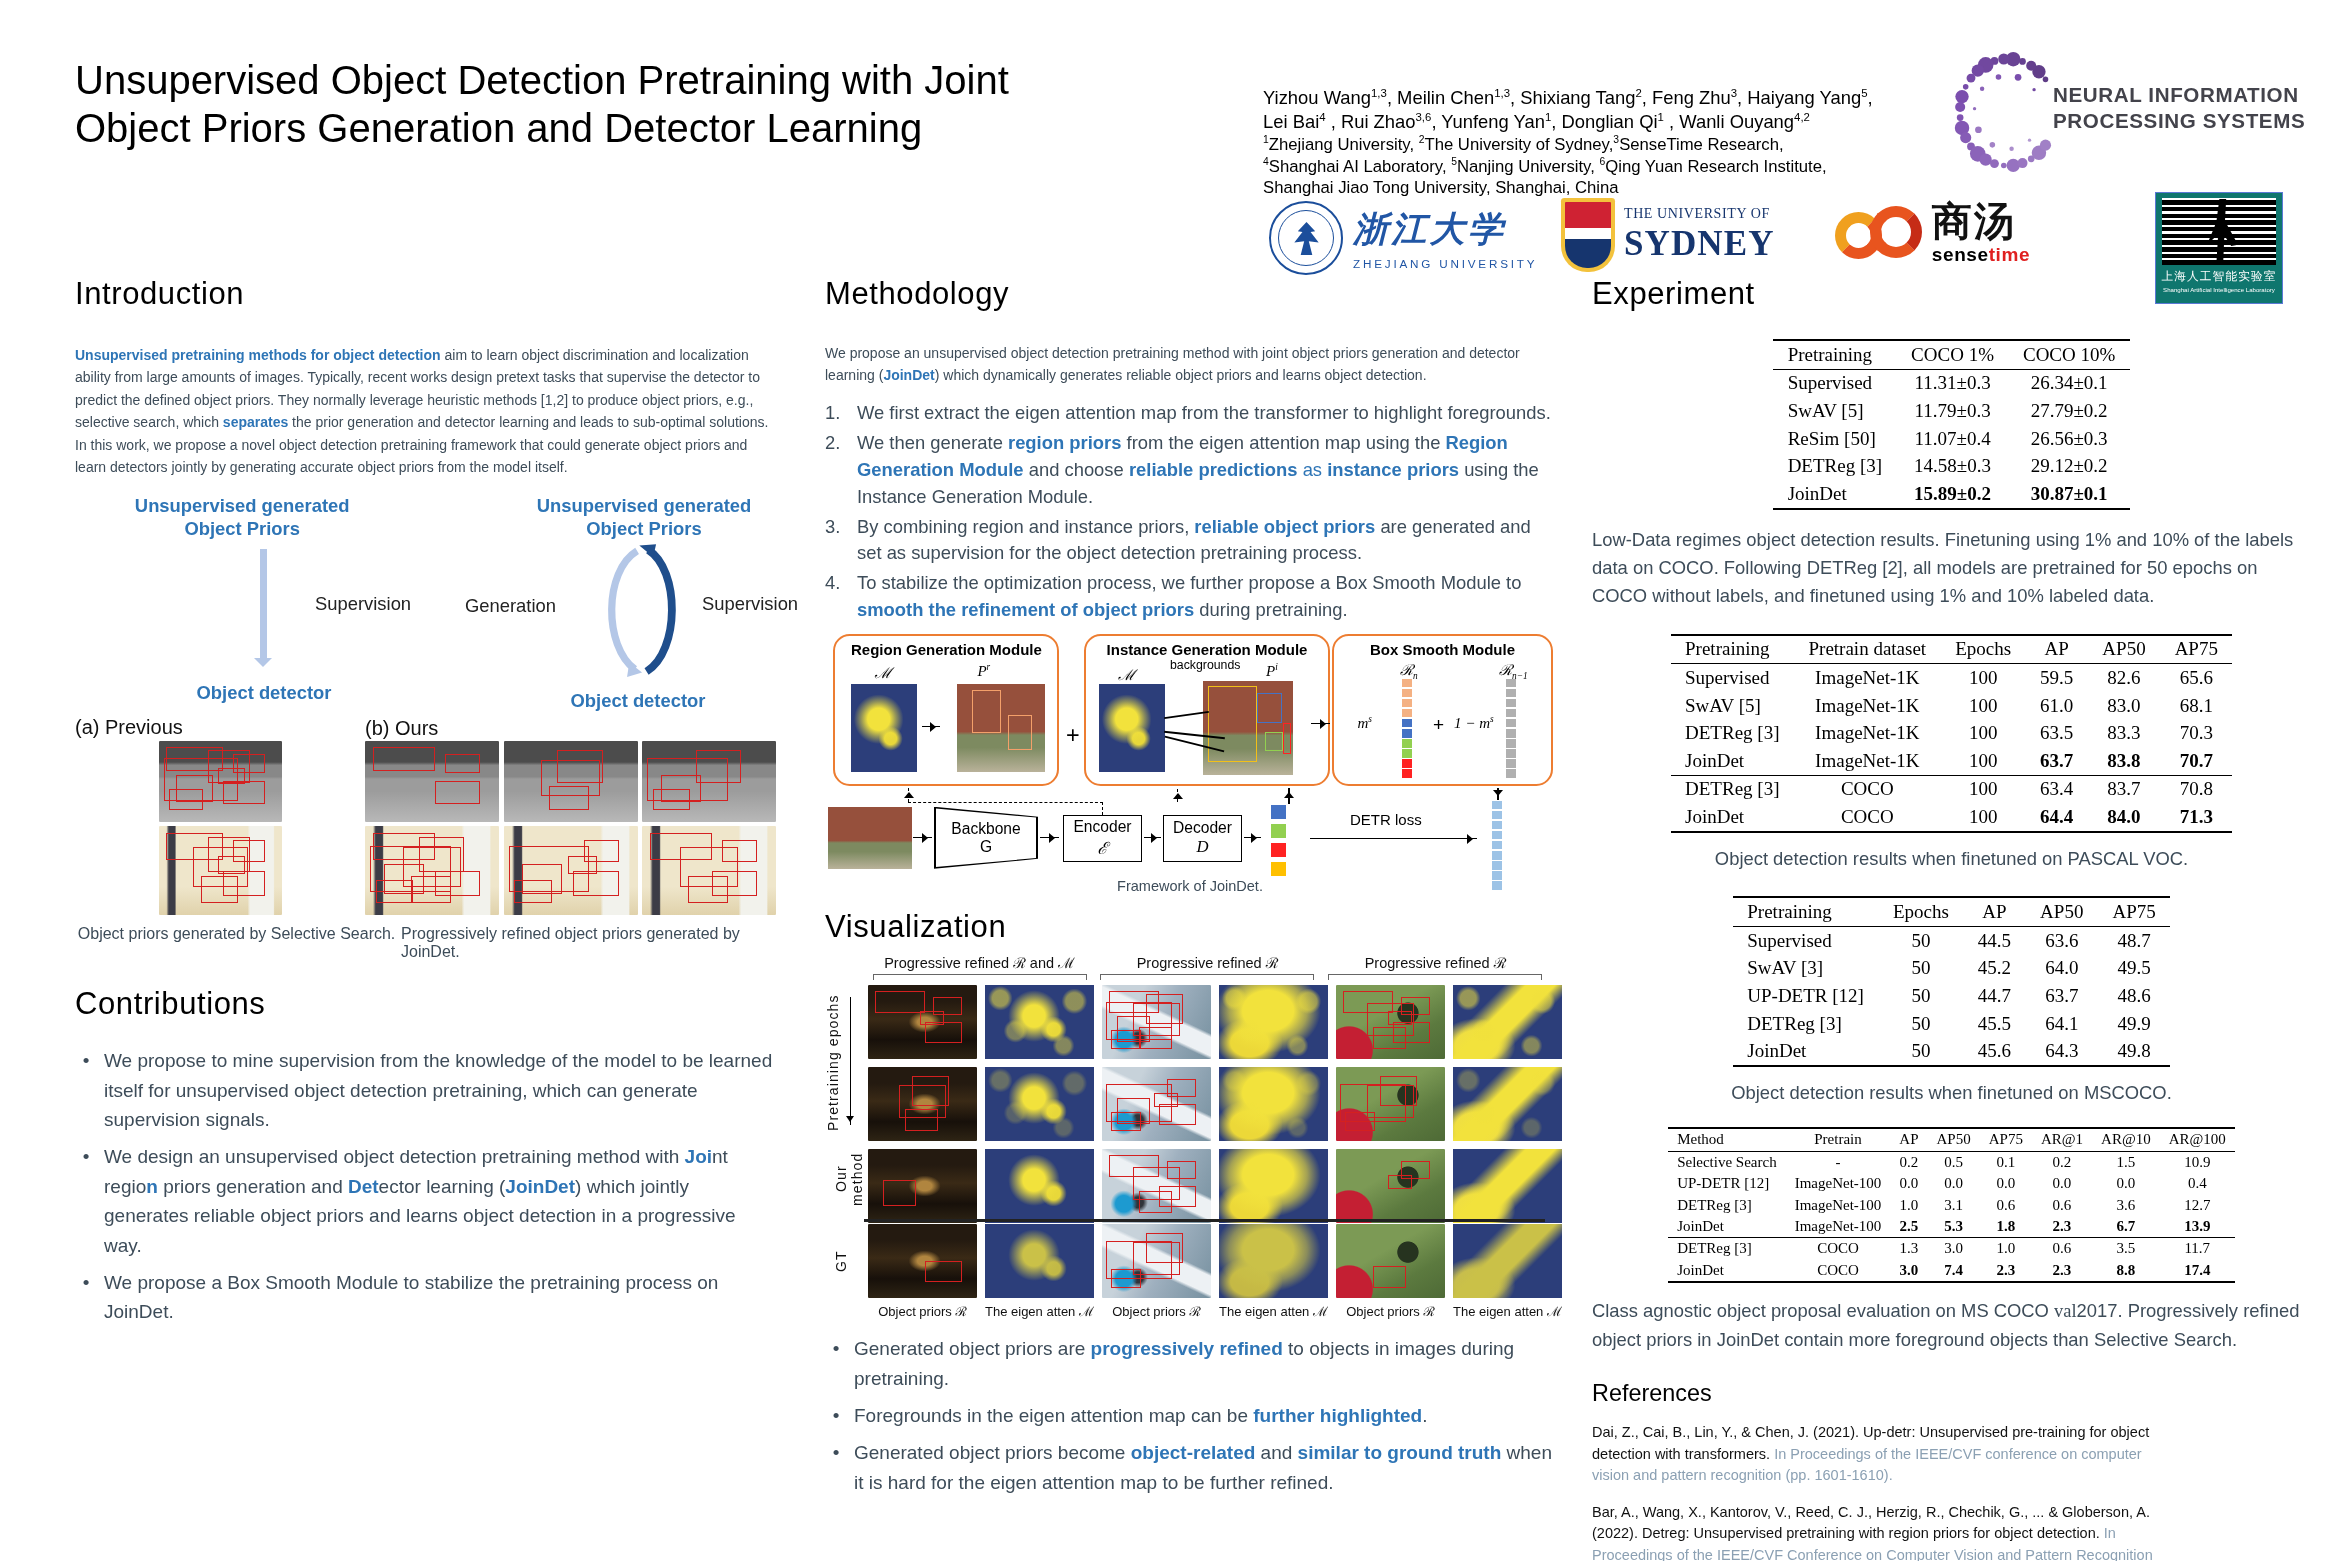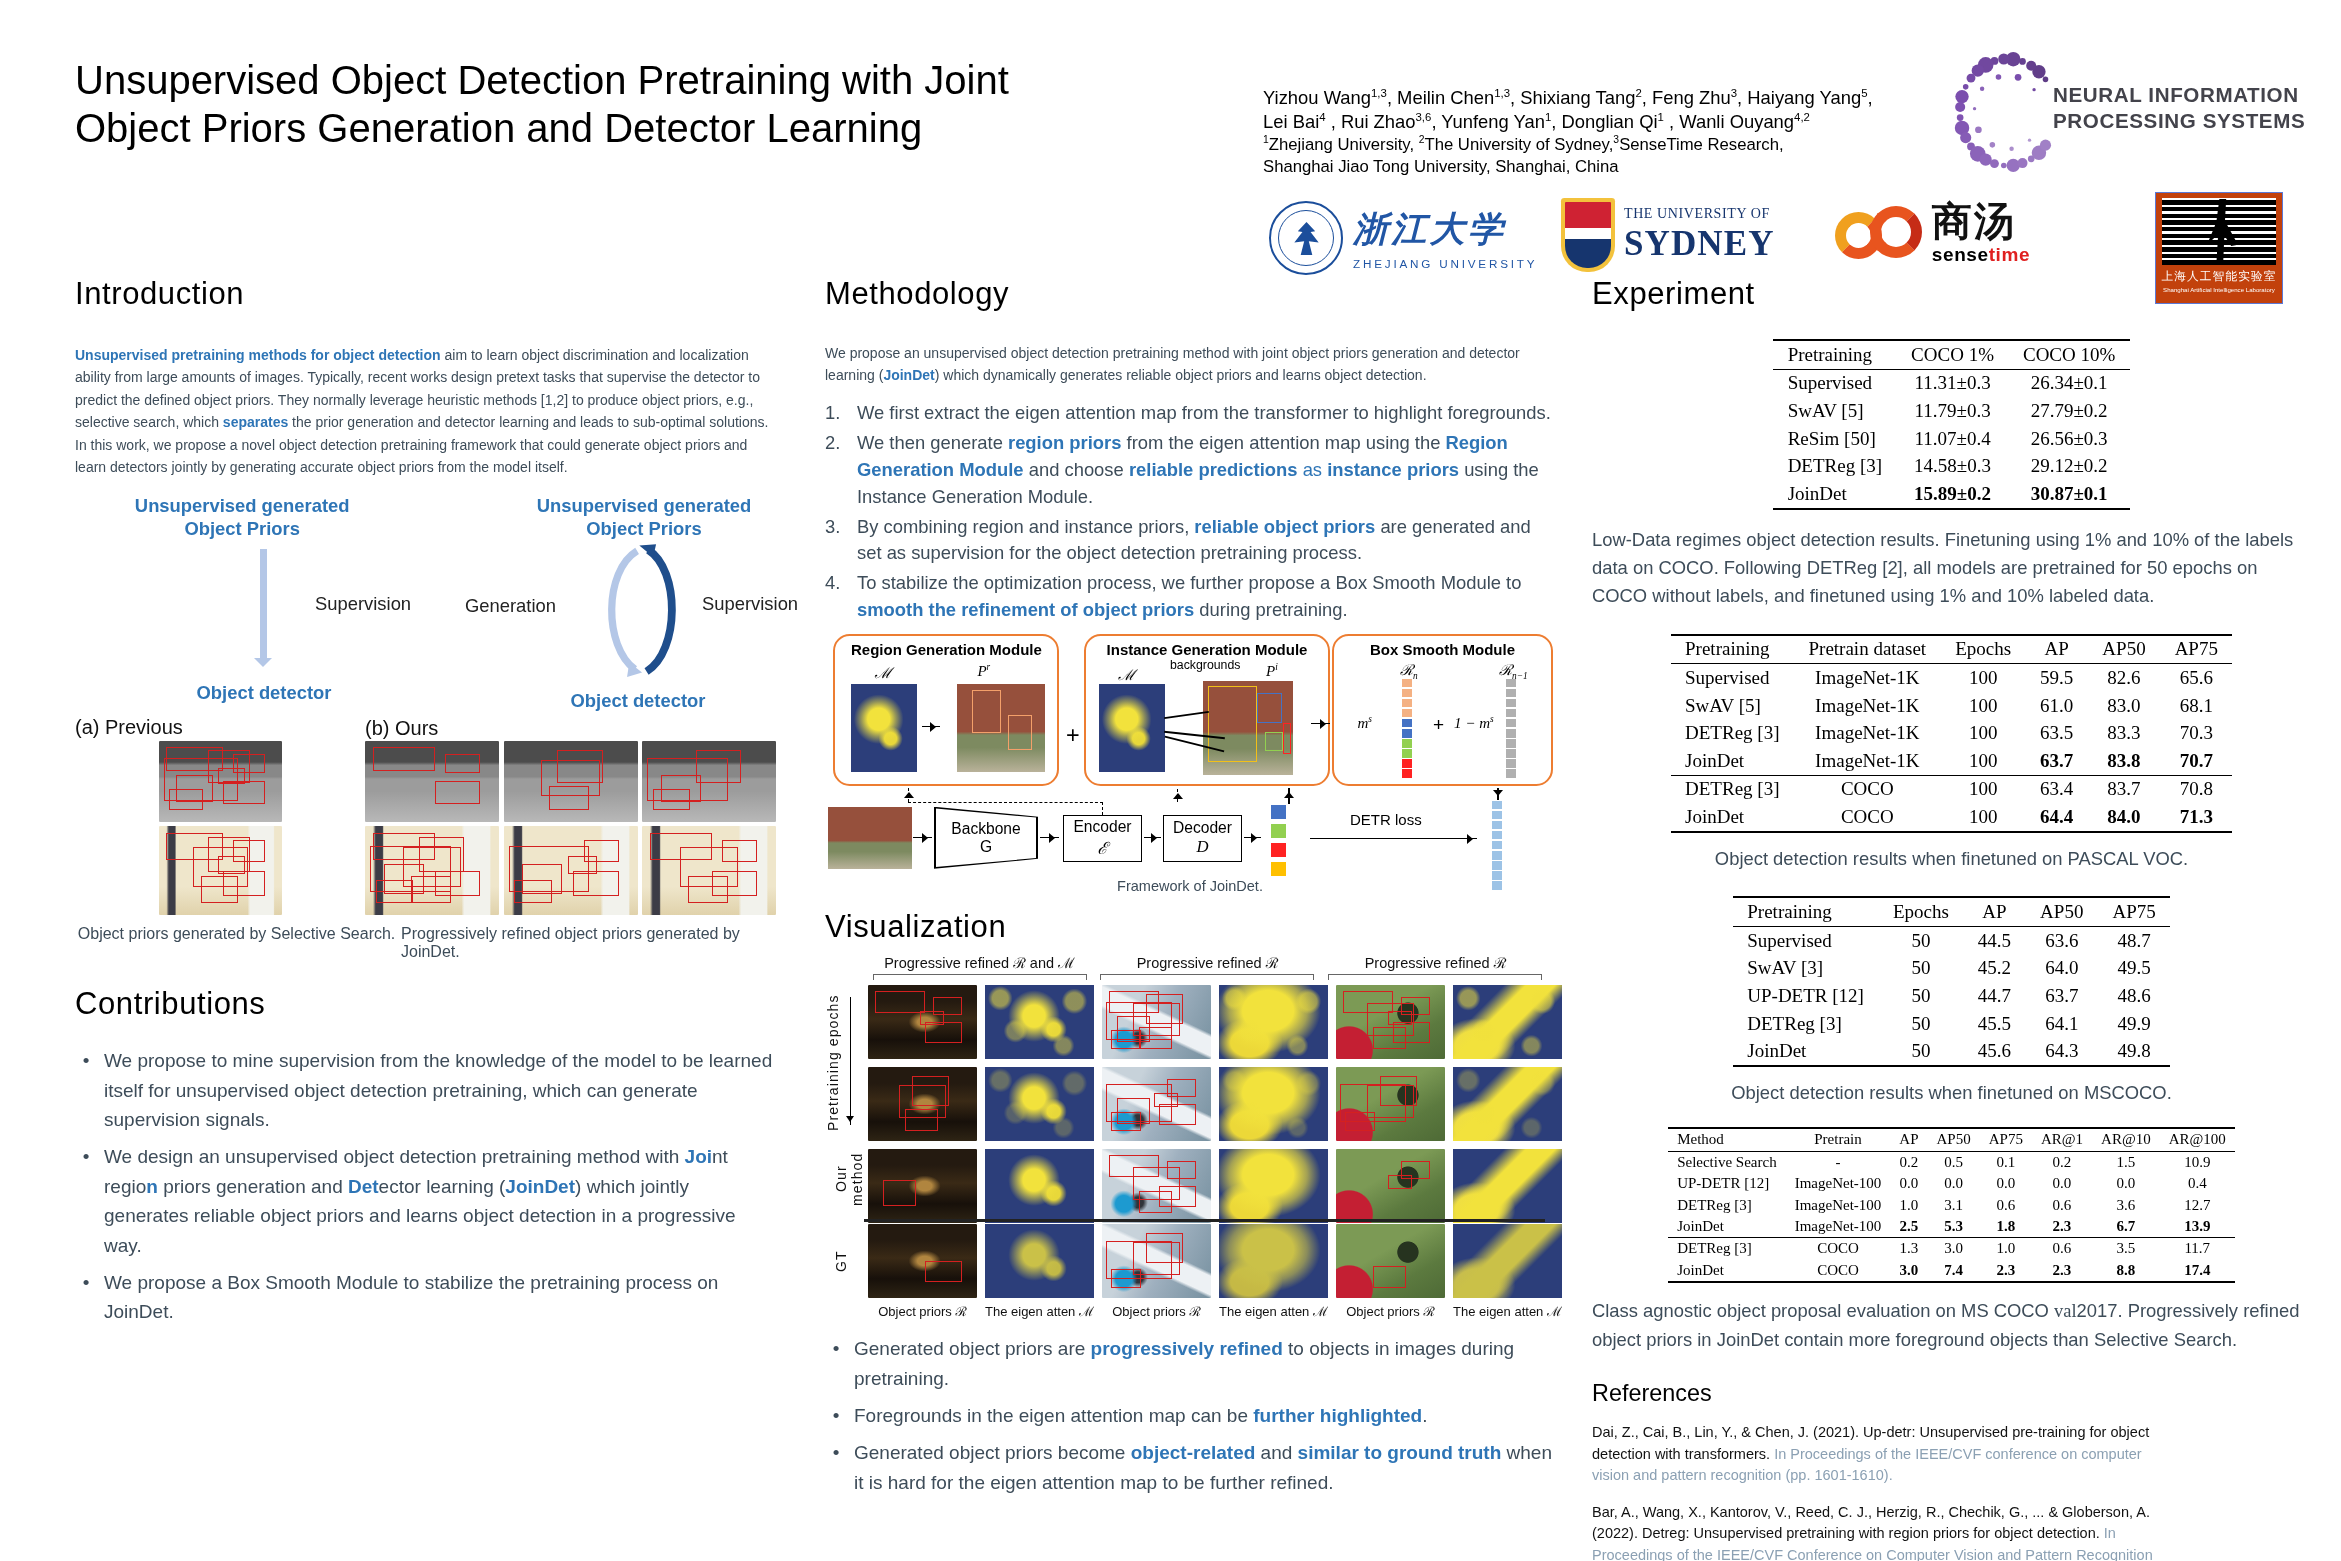--- a/index.html
+++ b/index.html
@@ -44,21 +44,21 @@
   #logo-st{left:1835px;top:201px}
   .st-glyph{width:89px;height:64px;position:relative;flex:none}
   .st-glyph i{position:absolute;border-radius:50%;border:11.7px solid #e8541e}
   .st-glyph i:nth-child(1){left:0;top:10px;width:47px;height:47px;border-color:#f0a01e #e8541e #e8541e #f0a01e}
   .st-glyph i:nth-child(2){left:35px;top:4.5px;width:52px;height:52px;border-color:#e8541e #c62c16 #e8541e #e8541e}
   .st-txt{margin-left:7.8px}
   .st-cn{font-size:40px;font-weight:bold;color:#111;letter-spacing:2.2px;line-height:1}
   .st-en{font-size:19px;font-weight:bold;margin-top:3.3px;letter-spacing:0.6px}
   .st-en .red{color:#e02020}
   #logo-sail{left:2155px;top:192px}
-  .sail{width:128px;height:112px;background:#c2410c;border:1.7px solid #5b79d6;position:relative;flex:none;overflow:hidden}
+  .sail{width:128px;height:112px;background:#0f766e;border:1.7px solid #5b79d6;position:relative;flex:none;overflow:hidden}
   .sail::before{content:"";position:absolute;left:5.6px;right:5.6px;top:4.5px;height:67px;
     background:repeating-linear-gradient(180deg,#fff 0 2.2px,#000 2.2px 6.7px)}
   .sail::after{content:"";position:absolute;left:51px;top:5.6px;width:31px;height:66px;background:#000;
     clip-path:polygon(40% 0,62% 0,58% 34%,100% 70%,78% 72%,56% 56%,52% 100%,30% 100%,36% 54%,0 70%,30% 36%)}
   .sail-cn{position:absolute;left:0;right:0;top:76px;text-align:center;color:#fff;font-size:11.7px;letter-spacing:1.1px}
   .sail-en{position:absolute;left:0;right:0;top:93px;text-align:center;color:#fff;font-size:6.1px}
   
   #col1{position:absolute;left:75px;top:276px;width:700px}
   #col2{position:absolute;left:825px;top:276px;width:730px}
   #col3{position:absolute;left:1592px;top:276px;width:719px}
@@ -174,20 +174,21 @@
 
   <div id="title">
     <div>Unsupervised Object Detection Pretraining with Joint</div>
     <div>Object Priors Generation and Detector Learning</div>
   </div>
 
   <div id="authors">
     <div><span>Yizhou Wang</span><span class="sup">1,3</span><span>,  Meilin Chen</span><span class="sup">1,3</span><span>, Shixiang Tang</span><span class="sup">2</span><span>, Feng Zhu</span><span class="sup">3</span><span>, Haiyang Yang</span><span class="sup">5</span><span>,</span></div>
     <div><span>Lei Bai</span><span class="sup">4</span><span> , Rui Zhao</span><span class="sup">3,6</span><span>,  Yunfeng Yan</span><span class="sup">1</span><span>, Donglian Qi</span><span class="sup">1</span><span> , Wanli Ouyang</span><span class="sup">4,2</span></div>
     <div class="affil"><span class="sup">1</span><span>Zhejiang University, </span><span class="sup">2</span><span>The University of Sydney,</span><span class="sup">3</span><span>SenseTime Research,</span></div>
+    <div class="affil"><span class="sup">4</span><span>Shanghai AI Laboratory, </span><span class="sup">5</span><span>Nanjing University, </span><span class="sup">6</span><span>Qing Yuan Research Institute,</span></div>
     <div class="affil">Shanghai Jiao Tong University, Shanghai, China</div>
   </div>
 
   <div id="neurips">
     <svg id="neurips-swirl" width="128" height="145" viewBox="0 0 230 260">
         <circle cx="187.76892481017808" cy="66.89649836873681" r="5" fill="hsl(268,38%,38%)"></circle>
         <circle cx="167.28064521640331" cy="85.36634262850656" r="3" fill="hsl(268,38%,46%)"></circle>
         <circle cx="176.01215518019137" cy="53.15358756183883" r="12" fill="hsl(268,38%,39.04%)"></circle>
         <circle cx="162.06070906106424" cy="42.264955583919004" r="9" fill="hsl(268,38%,40.08%)"></circle>
         <circle cx="146.46123406327797" cy="34.65724241203171" r="6" fill="hsl(268,38%,41.12%)"></circle>

